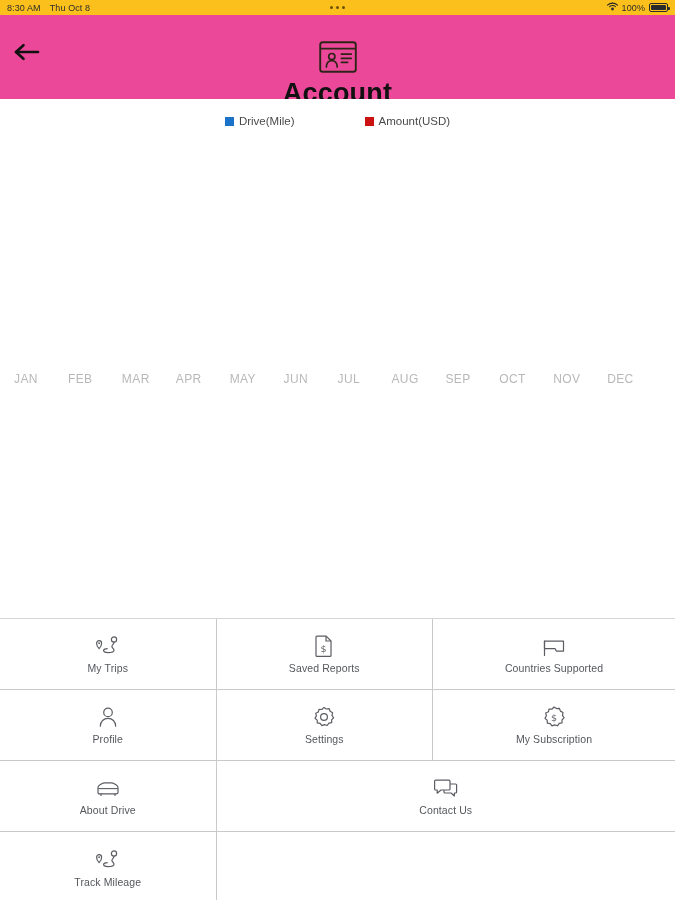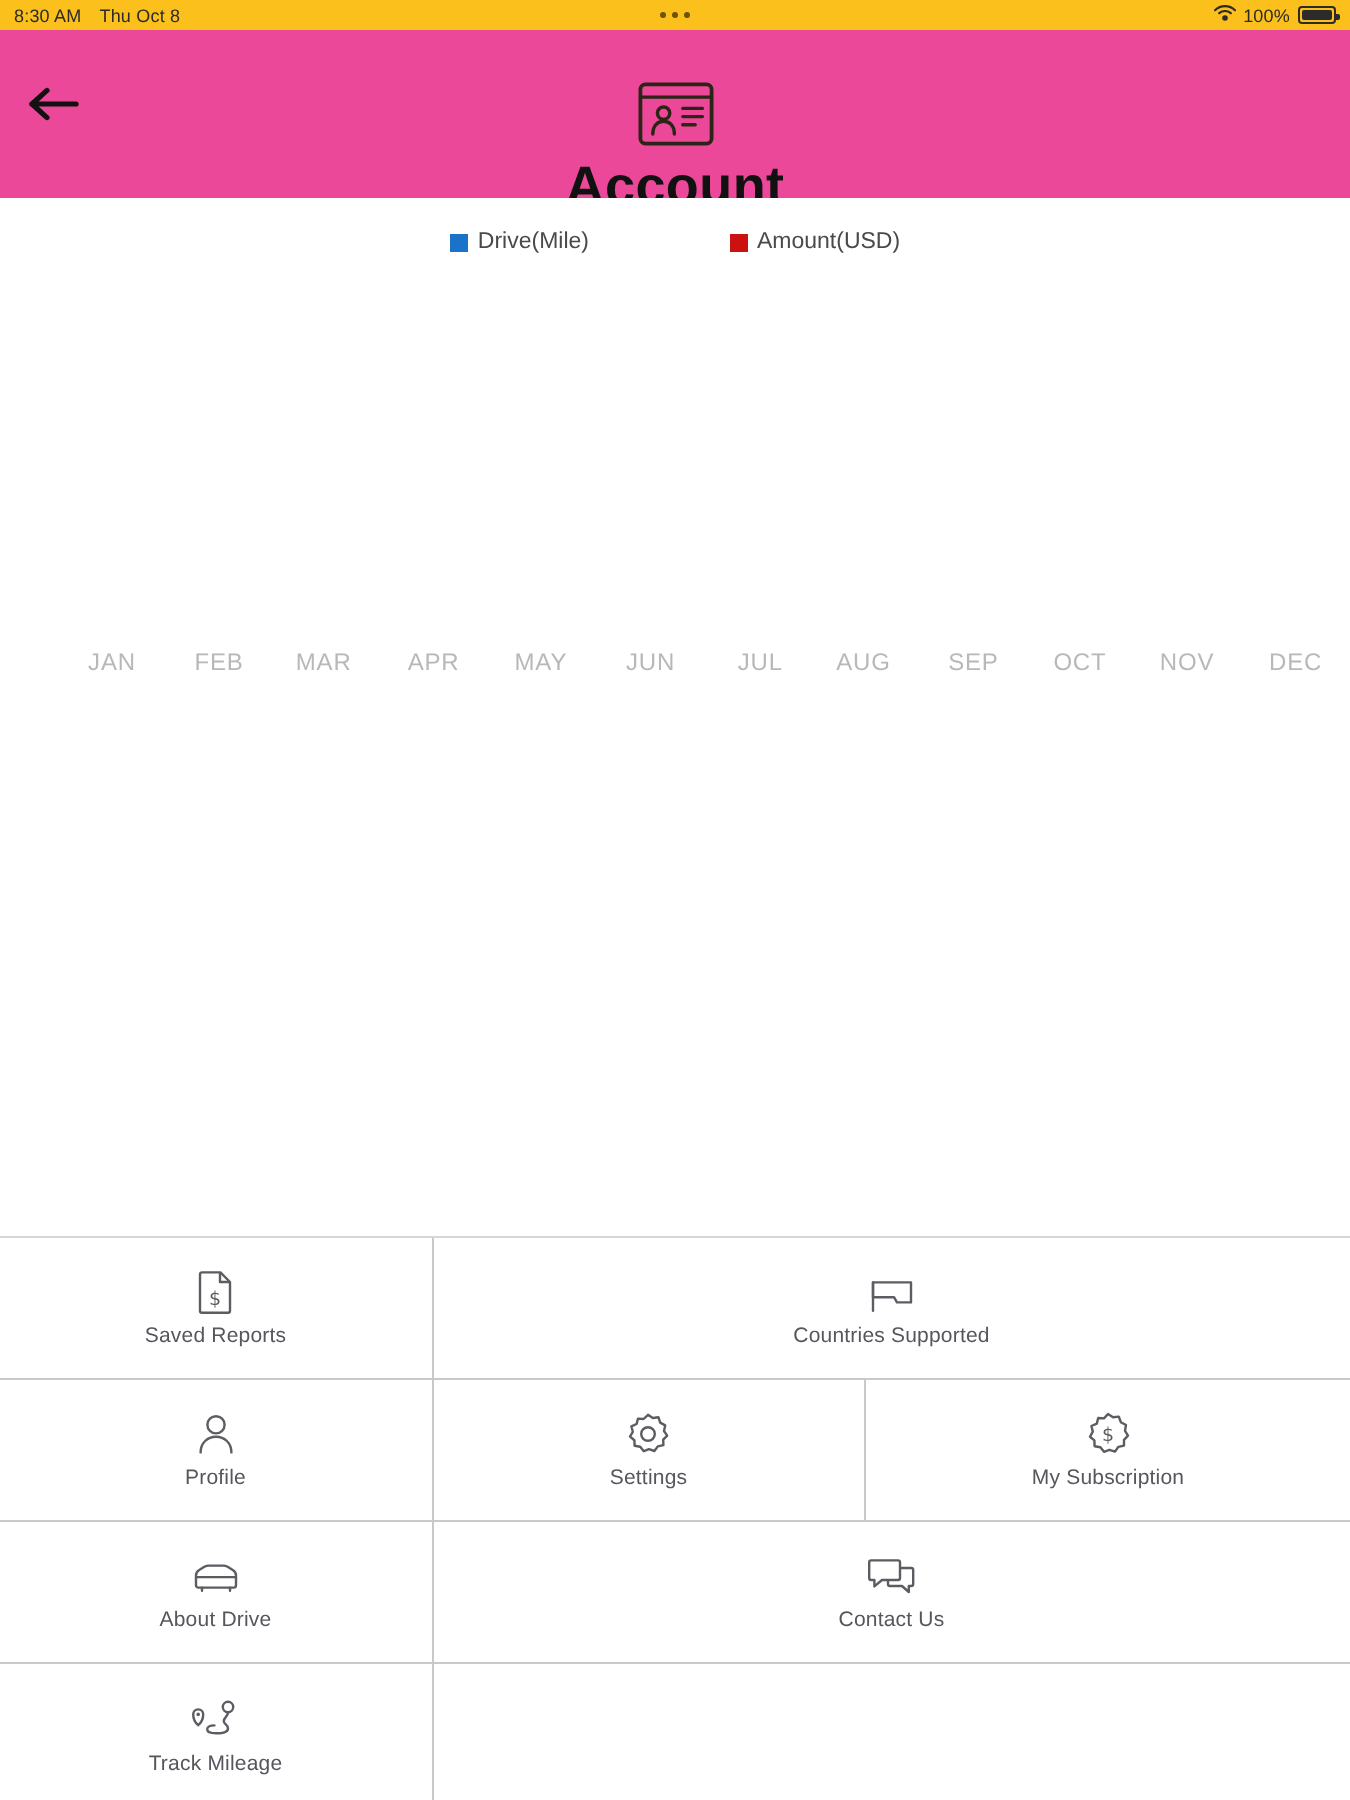--- a/index.html
+++ b/index.html
@@ -83,21 +83,21 @@
   .legend-item{display:flex;align-items:center;gap:5px;}
   .legend-swatch{width:9px;height:9px;display:block;}
   .month-axis{
     position:absolute;top:225px;left:0;right:0;
     display:flex;
     padding:0 14px;
     font-size:12px;
     color:#b8b8b8;
     letter-spacing:.4px;
   }
-  .month-axis span{flex:1;text-align:right;}
+  .month-axis span{flex:1;text-align:left;margin-top:48px;}
 
   
   .menu-grid{
     position:absolute;
     left:0;right:0;top:618px;
     border-top:1px solid #d6d6d6;
   }
   .menu-row{
     display:flex;
     height:71px;
@@ -204,116 +204,130 @@
     <span>NOV</span>
     <span>DEC</span>
   </div>
 </div>
 
 <div class="menu-grid">
 
   <div class="menu-row">
     <div class="menu-cell">
       <span class="m-icon">
-        <svg width="22" height="24" viewBox="0 0 22 24">
-          <path d="M4 2.2 H13.2 L18 7 V21.4 C18 22 17.6 22.4 17 22.4 H4
-                   C3.4 22.4 3 22 3 21.4 V3.2 C3 2.6 3.4 2.2 4 2.2 Z" fill="none" stroke="#5b5d62" stroke-width="1.2" stroke-linejoin="round"></path>
-          <path d="M13 2.2 V7 H18" fill="none" stroke="#5b5d62" stroke-width="1.2" stroke-linejoin="round"></path>
-          <text x="10.5" y="18.3" font-family="DejaVu Sans, sans-serif" font-size="9.5" fill="#5b5d62" text-anchor="middle">$</text>
-        </svg>
-      </span>
-      <span class="m-label">Saved Reports</span>
-    </div>
-    <div class="menu-cell">
-      <span class="m-icon">
-        <svg width="26" height="22" viewBox="0 0 26 22">
-          <path d="M3.5 5.2 H22.5 V15.2 H15.5 L14 12.6 H3.5 Z" fill="none" stroke="#5b5d62" stroke-width="1.2" stroke-linejoin="round"></path>
-          <path d="M3.5 5.2 V19.4" fill="none" stroke="#5b5d62" stroke-width="1.2" stroke-linecap="round"></path>
-        </svg>
-      </span>
-      <span class="m-label">Countries Supported</span>
-    </div>
-  </div>
-
-  <div class="menu-row">
-    <div class="menu-cell">
-      <span class="m-icon">
-        <svg width="22" height="24" viewBox="0 0 22 24">
-          <circle cx="11" cy="7.4" r="4.3" fill="none" stroke="#5b5d62" stroke-width="1.2"></circle>
-          <path d="M3.3 21.2 C3.3 16.4 6.8 13.4 11 13.4 C15.2 13.4 18.7 16.4 18.7 21.2" fill="none" stroke="#5b5d62" stroke-width="1.2" stroke-linecap="round"></path>
-        </svg>
-      </span>
-      <span class="m-label">Profile</span>
-    </div>
-    <div class="menu-cell">
-      <span class="m-icon">
-        <svg width="24" height="24" viewBox="0 0 24 24">
-          <path d="M12 2.4 L14.4 4.0 L17.2 3.6 L18.1 6.3 L20.6 7.7 L20.0 10.5 L21.6 12.8
-                   L19.6 14.8 L19.7 17.6 L16.9 18.2 L15.2 20.5 L12.5 19.6 L9.9 20.6
-                   L8.1 18.4 L5.3 17.9 L5.2 15.1 L3.0 13.3 L4.4 10.9 L3.7 8.2
-                   L6.3 7.0 L7.0 4.3 L9.8 4.5 Z" fill="none" stroke="#5b5d62" stroke-width="1.2" stroke-linejoin="round"></path>
-          <circle cx="12" cy="12" r="3.4" fill="none" stroke="#5b5d62" stroke-width="1.2"></circle>
-        </svg>
-      </span>
-      <span class="m-label">Settings</span>
-    </div>
-    <div class="menu-cell">
-      <span class="m-icon">
-        <svg width="24" height="24" viewBox="0 0 24 24">
-          <path d="M12 2.0 L14.5 3.6 L17.4 3.3 L18.4 6.1 L21.0 7.5 L20.5 10.4
-                   L22.0 12.8 L20.0 14.9 L20.0 17.8 L17.2 18.4 L15.5 20.8 L12.7 19.9
-                   L10.0 20.9 L8.2 18.6 L5.3 18.1 L5.2 15.2 L3.0 13.4 L4.4 10.8
-                   L3.7 8.0 L6.4 6.8 L7.1 4.0 L10.0 4.2 Z" fill="none" stroke="#5b5d62" stroke-width="1.2" stroke-linejoin="round"></path>
-          <text x="12" y="15.6" font-family="DejaVu Sans, sans-serif" font-size="9.5" fill="#5b5d62" text-anchor="middle">$</text>
-        </svg>
-      </span>
-      <span class="m-label">My Subscription</span>
-    </div>
-  </div>
-
-  <div class="menu-row">
-    <div class="menu-cell">
-      <span class="m-icon">
-        <svg width="28" height="22" viewBox="0 0 28 22">
-          <path d="M4.0 14.6 V9.8 C4.0 8.7 4.6 7.6 5.6 7.0 L8.2 5.4
-                   C8.9 5.0 9.7 4.8 10.5 4.8 H17.5 C18.3 4.8 19.1 5.0 19.8 5.4
-                   L22.4 7.0 C23.4 7.6 24.0 8.7 24.0 9.8 V14.6
-                   C24.0 15.3 23.5 15.8 22.8 15.8 H5.2 C4.5 15.8 4.0 15.3 4.0 14.6 Z" fill="none" stroke="#5b5d62" stroke-width="1.2" stroke-linejoin="round"></path>
-          <path d="M4.2 10.6 H23.8" stroke="#5b5d62" stroke-width="1.1"></path>
-          <path d="M7.0 15.8 V17.4 M21.0 15.8 V17.4" stroke="#5b5d62" stroke-width="1.2" stroke-linecap="round"></path>
-        </svg>
-      </span>
-      <span class="m-label">About Drive</span>
-    </div>
-    <div class="menu-cell">
-      <span class="m-icon">
-        <svg width="26" height="24" viewBox="0 0 26 24">
-          <path d="M2.6 4.2 H16.0 C16.6 4.2 17.0 4.6 17.0 5.2 V13.0
-                   C17.0 13.6 16.6 14.0 16.0 14.0 H8.0 L4.2 17.2 V14.0
-                   H2.6 C2.0 14.0 1.6 13.6 1.6 13.0 V5.2 C1.6 4.6 2.0 4.2 2.6 4.2 Z" fill="none" stroke="#5b5d62" stroke-width="1.2" stroke-linejoin="round"></path>
-          <path d="M17.0 8.0 H22.6 C23.2 8.0 23.6 8.4 23.6 9.0 V16.0
-                   C23.6 16.6 23.2 17.0 22.6 17.0 H21.4 V20.0 L18.0 17.0 H12.0
-                   C11.4 17.0 11.0 16.6 11.0 16.0 V14.0" fill="none" stroke="#5b5d62" stroke-width="1.2" stroke-linejoin="round"></path>
-        </svg>
-      </span>
-      <span class="m-label">Contact Us</span>
-    </div>
-  </div>
-
-  <div class="menu-row single">
-    <div class="menu-cell">
-      <span class="m-icon">
         <svg width="26" height="24" viewBox="0 0 26 24">
           <circle cx="19" cy="5.5" r="2.6" fill="none" stroke="#5b5d62" stroke-width="1.2"></circle>
           <path d="M19 8.1 C19 10.5 16.9 10.6 16.9 12.6 C16.9 14.2 19 14.3 19 16.2
                    C19 18.3 16 18.6 13 18.6 C10.5 18.6 8.6 18 8.6 16.6
                    C8.6 15.2 10.3 14.7 12.2 14.7" fill="none" stroke="#5b5d62" stroke-width="1.2" stroke-linecap="round"></path>
           <path d="M6.6 9.2 C6.6 12.4 4.1 14.6 4.1 14.6 C4.1 14.6 1.6 12.4 1.6 9.2
                    C1.6 7.8 2.7 6.7 4.1 6.7 C5.5 6.7 6.6 7.8 6.6 9.2 Z" fill="none" stroke="#5b5d62" stroke-width="1.2"></path>
           <circle cx="4.1" cy="9.2" r="0.9" fill="#5b5d62"></circle>
         </svg>
       </span>
+      <span class="m-label">My Trips</span>
+    </div>
+    <div class="menu-cell">
+      <span class="m-icon">
+        <svg width="22" height="24" viewBox="0 0 22 24">
+          <path d="M4 2.2 H13.2 L18 7 V21.4 C18 22 17.6 22.4 17 22.4 H4
+                   C3.4 22.4 3 22 3 21.4 V3.2 C3 2.6 3.4 2.2 4 2.2 Z" fill="none" stroke="#5b5d62" stroke-width="1.2" stroke-linejoin="round"></path>
+          <path d="M13 2.2 V7 H18" fill="none" stroke="#5b5d62" stroke-width="1.2" stroke-linejoin="round"></path>
+          <text x="10.5" y="18.3" font-family="DejaVu Sans, sans-serif" font-size="9.5" fill="#5b5d62" text-anchor="middle">$</text>
+        </svg>
+      </span>
+      <span class="m-label">Saved Reports</span>
+    </div>
+    <div class="menu-cell">
+      <span class="m-icon">
+        <svg width="26" height="22" viewBox="0 0 26 22">
+          <path d="M3.5 5.2 H22.5 V15.2 H15.5 L14 12.6 H3.5 Z" fill="none" stroke="#5b5d62" stroke-width="1.2" stroke-linejoin="round"></path>
+          <path d="M3.5 5.2 V19.4" fill="none" stroke="#5b5d62" stroke-width="1.2" stroke-linecap="round"></path>
+        </svg>
+      </span>
+      <span class="m-label">Countries Supported</span>
+    </div>
+  </div>
+
+  <div class="menu-row">
+    <div class="menu-cell">
+      <span class="m-icon">
+        <svg width="22" height="24" viewBox="0 0 22 24">
+          <circle cx="11" cy="7.4" r="4.3" fill="none" stroke="#5b5d62" stroke-width="1.2"></circle>
+          <path d="M3.3 21.2 C3.3 16.4 6.8 13.4 11 13.4 C15.2 13.4 18.7 16.4 18.7 21.2" fill="none" stroke="#5b5d62" stroke-width="1.2" stroke-linecap="round"></path>
+        </svg>
+      </span>
+      <span class="m-label">Profile</span>
+    </div>
+    <div class="menu-cell">
+      <span class="m-icon">
+        <svg width="24" height="24" viewBox="0 0 24 24">
+          <path d="M12 2.4 L14.4 4.0 L17.2 3.6 L18.1 6.3 L20.6 7.7 L20.0 10.5 L21.6 12.8
+                   L19.6 14.8 L19.7 17.6 L16.9 18.2 L15.2 20.5 L12.5 19.6 L9.9 20.6
+                   L8.1 18.4 L5.3 17.9 L5.2 15.1 L3.0 13.3 L4.4 10.9 L3.7 8.2
+                   L6.3 7.0 L7.0 4.3 L9.8 4.5 Z" fill="none" stroke="#5b5d62" stroke-width="1.2" stroke-linejoin="round"></path>
+          <circle cx="12" cy="12" r="3.4" fill="none" stroke="#5b5d62" stroke-width="1.2"></circle>
+        </svg>
+      </span>
+      <span class="m-label">Settings</span>
+    </div>
+    <div class="menu-cell">
+      <span class="m-icon">
+        <svg width="24" height="24" viewBox="0 0 24 24">
+          <path d="M12 2.0 L14.5 3.6 L17.4 3.3 L18.4 6.1 L21.0 7.5 L20.5 10.4
+                   L22.0 12.8 L20.0 14.9 L20.0 17.8 L17.2 18.4 L15.5 20.8 L12.7 19.9
+                   L10.0 20.9 L8.2 18.6 L5.3 18.1 L5.2 15.2 L3.0 13.4 L4.4 10.8
+                   L3.7 8.0 L6.4 6.8 L7.1 4.0 L10.0 4.2 Z" fill="none" stroke="#5b5d62" stroke-width="1.2" stroke-linejoin="round"></path>
+          <text x="12" y="15.6" font-family="DejaVu Sans, sans-serif" font-size="9.5" fill="#5b5d62" text-anchor="middle">$</text>
+        </svg>
+      </span>
+      <span class="m-label">My Subscription</span>
+    </div>
+  </div>
+
+  <div class="menu-row">
+    <div class="menu-cell">
+      <span class="m-icon">
+        <svg width="28" height="22" viewBox="0 0 28 22">
+          <path d="M4.0 14.6 V9.8 C4.0 8.7 4.6 7.6 5.6 7.0 L8.2 5.4
+                   C8.9 5.0 9.7 4.8 10.5 4.8 H17.5 C18.3 4.8 19.1 5.0 19.8 5.4
+                   L22.4 7.0 C23.4 7.6 24.0 8.7 24.0 9.8 V14.6
+                   C24.0 15.3 23.5 15.8 22.8 15.8 H5.2 C4.5 15.8 4.0 15.3 4.0 14.6 Z" fill="none" stroke="#5b5d62" stroke-width="1.2" stroke-linejoin="round"></path>
+          <path d="M4.2 10.6 H23.8" stroke="#5b5d62" stroke-width="1.1"></path>
+          <path d="M7.0 15.8 V17.4 M21.0 15.8 V17.4" stroke="#5b5d62" stroke-width="1.2" stroke-linecap="round"></path>
+        </svg>
+      </span>
+      <span class="m-label">About Drive</span>
+    </div>
+    <div class="menu-cell">
+      <span class="m-icon">
+        <svg width="26" height="24" viewBox="0 0 26 24">
+          <path d="M2.6 4.2 H16.0 C16.6 4.2 17.0 4.6 17.0 5.2 V13.0
+                   C17.0 13.6 16.6 14.0 16.0 14.0 H8.0 L4.2 17.2 V14.0
+                   H2.6 C2.0 14.0 1.6 13.6 1.6 13.0 V5.2 C1.6 4.6 2.0 4.2 2.6 4.2 Z" fill="none" stroke="#5b5d62" stroke-width="1.2" stroke-linejoin="round"></path>
+          <path d="M17.0 8.0 H22.6 C23.2 8.0 23.6 8.4 23.6 9.0 V16.0
+                   C23.6 16.6 23.2 17.0 22.6 17.0 H21.4 V20.0 L18.0 17.0 H12.0
+                   C11.4 17.0 11.0 16.6 11.0 16.0 V14.0" fill="none" stroke="#5b5d62" stroke-width="1.2" stroke-linejoin="round"></path>
+        </svg>
+      </span>
+      <span class="m-label">Contact Us</span>
+    </div>
+  </div>
+
+  <div class="menu-row single">
+    <div class="menu-cell">
+      <span class="m-icon">
+        <svg width="26" height="24" viewBox="0 0 26 24">
+          <circle cx="19" cy="5.5" r="2.6" fill="none" stroke="#5b5d62" stroke-width="1.2"></circle>
+          <path d="M19 8.1 C19 10.5 16.9 10.6 16.9 12.6 C16.9 14.2 19 14.3 19 16.2
+                   C19 18.3 16 18.6 13 18.6 C10.5 18.6 8.6 18 8.6 16.6
+                   C8.6 15.2 10.3 14.7 12.2 14.7" fill="none" stroke="#5b5d62" stroke-width="1.2" stroke-linecap="round"></path>
+          <path d="M6.6 9.2 C6.6 12.4 4.1 14.6 4.1 14.6 C4.1 14.6 1.6 12.4 1.6 9.2
+                   C1.6 7.8 2.7 6.7 4.1 6.7 C5.5 6.7 6.6 7.8 6.6 9.2 Z" fill="none" stroke="#5b5d62" stroke-width="1.2"></path>
+          <circle cx="4.1" cy="9.2" r="0.9" fill="#5b5d62"></circle>
+        </svg>
+      </span>
       <span class="m-label">Track Mileage</span>
     </div>
     <div class="filler"></div>
   </div>
 
 </div>
 
 </body></html>

